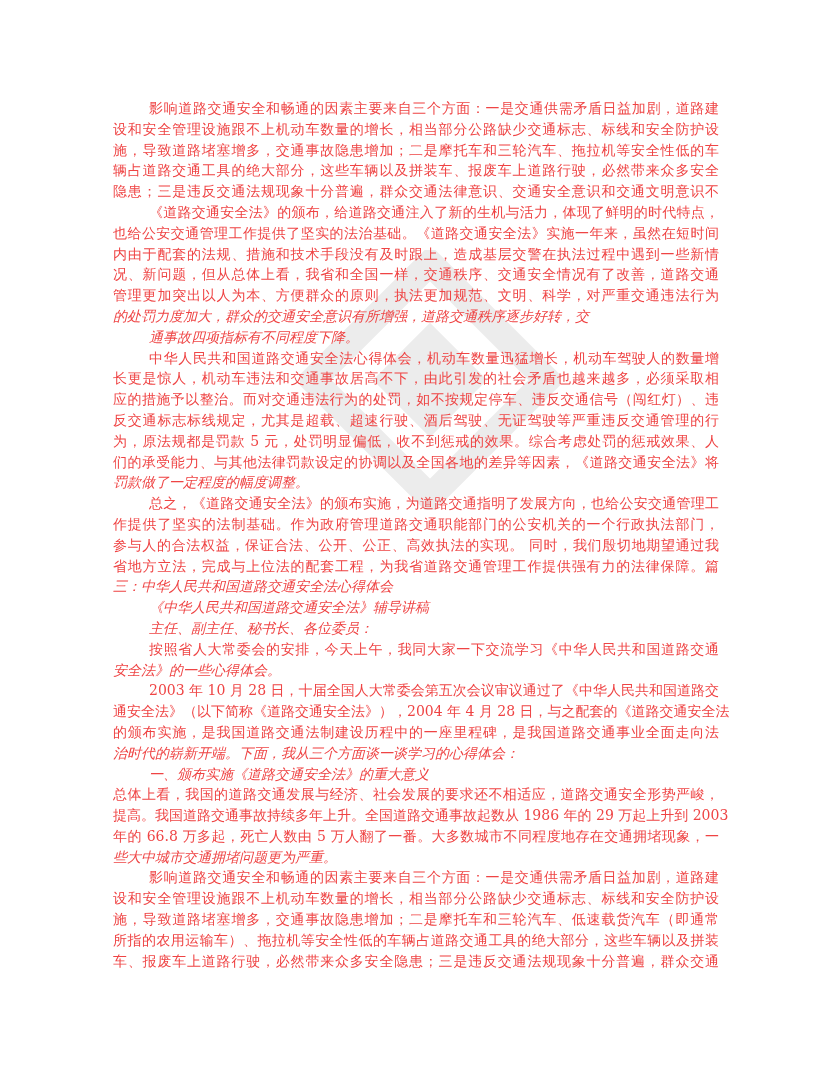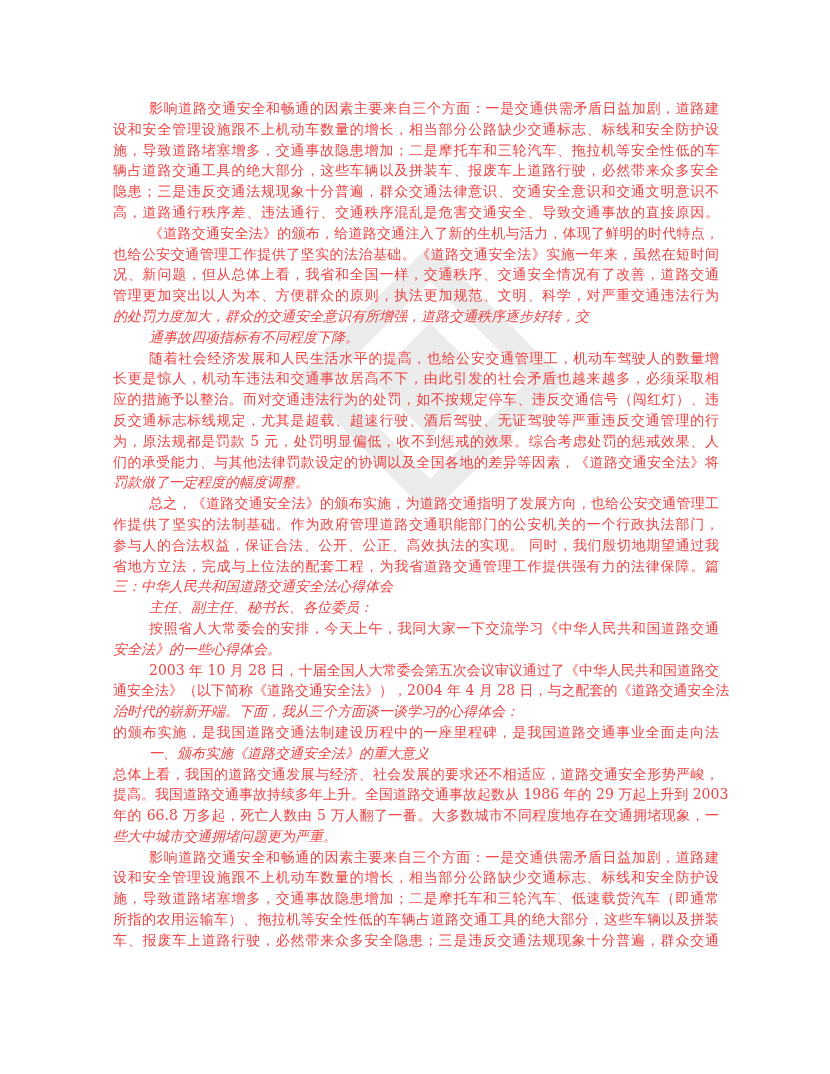--- a/index.html
+++ b/index.html
@@ -61,46 +61,47 @@
   <svg class="watermark" viewBox="0 0 100 100">
     <polygon points="50,5 95,50 50,95 5,50" fill="none" stroke="#000" stroke-width="10"></polygon>
     <polygon points="50,28 72,50 50,72 28,50" fill="#000"></polygon>
   </svg>
   <div class="text-block" id="text-block">
       <div class="line indent">影响道路交通安全和畅通的因素主要来自三个方面：一是交通供需矛盾日益加剧，道路建</div>
       <div class="line">设和安全管理设施跟不上机动车数量的增长，相当部分公路缺少交通标志、标线和安全防护设</div>
       <div class="line">施，导致道路堵塞增多，交通事故隐患增加；二是摩托车和三轮汽车、拖拉机等安全性低的车</div>
       <div class="line">辆占道路交通工具的绝大部分，这些车辆以及拼装车、报废车上道路行驶，必然带来众多安全</div>
       <div class="line">隐患；三是违反交通法规现象十分普遍，群众交通法律意识、交通安全意识和交通文明意识不</div>
-      <div class="line">高，道路通行秩序差、违法通行、交通秩序混乱是危害交通安全、导致交通事故的直接原因。</div>
       <div class="line indent">《道路交通安全法》的颁布，给道路交通注入了新的生机与活力，体现了鲜明的时代特点，</div>
       <div class="line">也给公安交通管理工作提供了坚实的法治基础。《道路交通安全法》实施一年来，虽然在短时间</div>
+      <div class="line">内由于配套的法规、措施和技术手段没有及时跟上，造成基层交警在执法过程中遇到一些新情</div>
       <div class="line">况、新问题，但从总体上看，我省和全国一样，交通秩序、交通安全情况有了改善，道路交通</div>
       <div class="line">管理更加突出以人为本、方便群众的原则，执法更加规范、文明、科学，对严重交通违法行为</div>
       <div class="line short">的处罚力度加大，群众的交通安全意识有所增强，道路交通秩序逐步好转，交</div>
       <div class="line indent short">通事故四项指标有不同程度下降。</div>
-      <div class="line indent">随着社会经济发展和人民生活水平的提高，也给公安交通管理工，机动车驾驶人的数量增</div>
+      <div class="line indent">中华人民共和国道路交通安全法心得体会，机动车数量迅猛增长，机动车驾驶人的数量增</div>
       <div class="line">长更是惊人，机动车违法和交通事故居高不下，由此引发的社会矛盾也越来越多，必须采取相</div>
       <div class="line">应的措施予以整治。而对交通违法行为的处罚，如不按规定停车、违反交通信号（闯红灯）、违</div>
       <div class="line">反交通标志标线规定，尤其是超载、超速行驶、酒后驾驶、无证驾驶等严重违反交通管理的行</div>
       <div class="line">为，原法规都是罚款 5 元，处罚明显偏低，收不到惩戒的效果。综合考虑处罚的惩戒效果、人</div>
       <div class="line">们的承受能力、与其他法律罚款设定的协调以及全国各地的差异等因素，《道路交通安全法》将</div>
       <div class="line short">罚款做了一定程度的幅度调整。</div>
       <div class="line indent">总之，《道路交通安全法》的颁布实施，为道路交通指明了发展方向，也给公安交通管理工</div>
       <div class="line">作提供了坚实的法制基础。作为政府管理道路交通职能部门的公安机关的一个行政执法部门，</div>
       <div class="line">参与人的合法权益，保证合法、公开、公正、高效执法的实现。 同时，我们殷切地期望通过我</div>
       <div class="line">省地方立法，完成与上位法的配套工程，为我省道路交通管理工作提供强有力的法律保障。篇</div>
       <div class="line short">三：中华人民共和国道路交通安全法心得体会</div>
+      <div class="line indent short">《中华人民共和国道路交通安全法》辅导讲稿</div>
       <div class="line indent short">主任、副主任、秘书长、各位委员：</div>
       <div class="line indent">按照省人大常委会的安排，今天上午，我同大家一下交流学习《中华人民共和国道路交通</div>
       <div class="line short">安全法》的一些心得体会。</div>
       <div class="line indent">2003 年 10 月 28 日，十届全国人大常委会第五次会议审议通过了《中华人民共和国道路交</div>
       <div class="line">通安全法》（以下简称《道路交通安全法》），2004 年 4 月 28 日，与之配套的《道路交通安全法</div>
+      <div class="line">的颁布实施，是我国道路交通法制建设历程中的一座里程碑，是我国道路交通事业全面走向法</div>
       <div class="line short">治时代的崭新开端。下面，我从三个方面谈一谈学习的心得体会：</div>
-      <div class="line">的颁布实施，是我国道路交通法制建设历程中的一座里程碑，是我国道路交通事业全面走向法</div>
       <div class="line indent short">一、颁布实施《道路交通安全法》的重大意义</div>
       <div class="line">总体上看，我国的道路交通发展与经济、社会发展的要求还不相适应，道路交通安全形势严峻，</div>
       <div class="line">提高。我国道路交通事故持续多年上升。全国道路交通事故起数从 1986 年的 29 万起上升到 2003</div>
       <div class="line">年的 66.8 万多起，死亡人数由 5 万人翻了一番。大多数城市不同程度地存在交通拥堵现象，一</div>
       <div class="line short">些大中城市交通拥堵问题更为严重。</div>
       <div class="line indent">影响道路交通安全和畅通的因素主要来自三个方面：一是交通供需矛盾日益加剧，道路建</div>
       <div class="line">设和安全管理设施跟不上机动车数量的增长，相当部分公路缺少交通标志、标线和安全防护设</div>
       <div class="line">施，导致道路堵塞增多，交通事故隐患增加；二是摩托车和三轮汽车、低速载货汽车（即通常</div>
       <div class="line">所指的农用运输车）、拖拉机等安全性低的车辆占道路交通工具的绝大部分，这些车辆以及拼装</div>
       <div class="line">车、报废车上道路行驶，必然带来众多安全隐患；三是违反交通法规现象十分普遍，群众交通</div>

